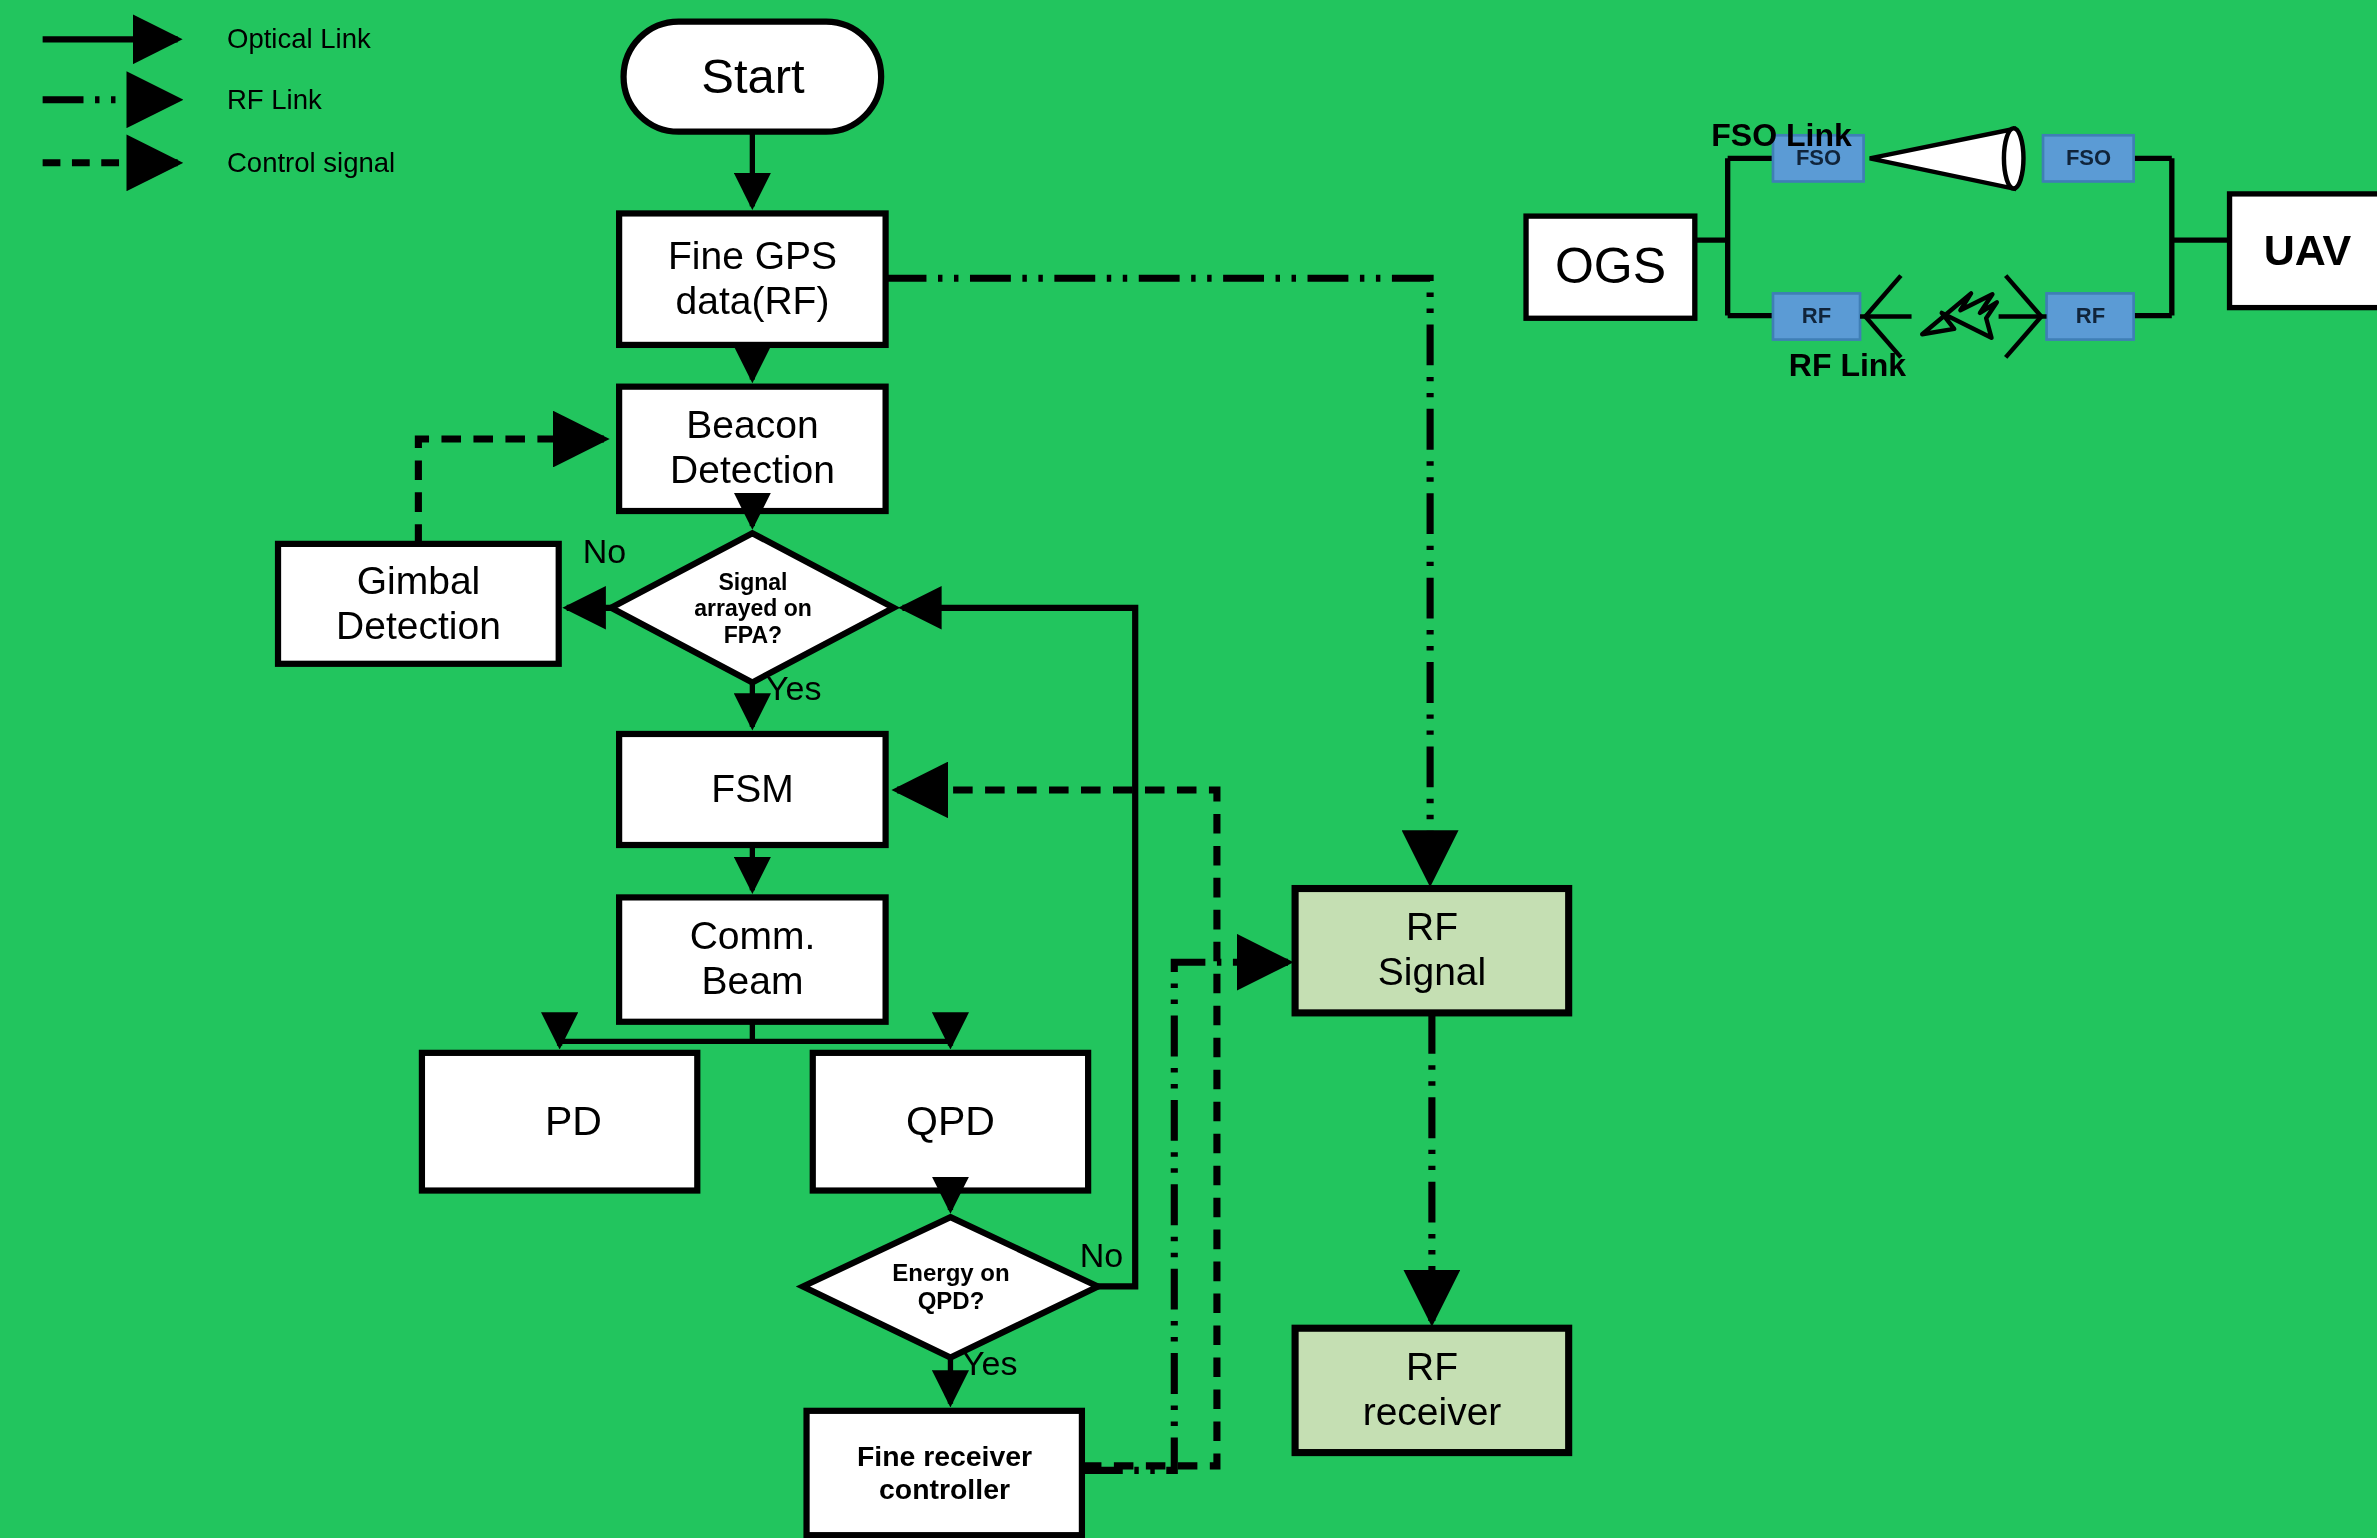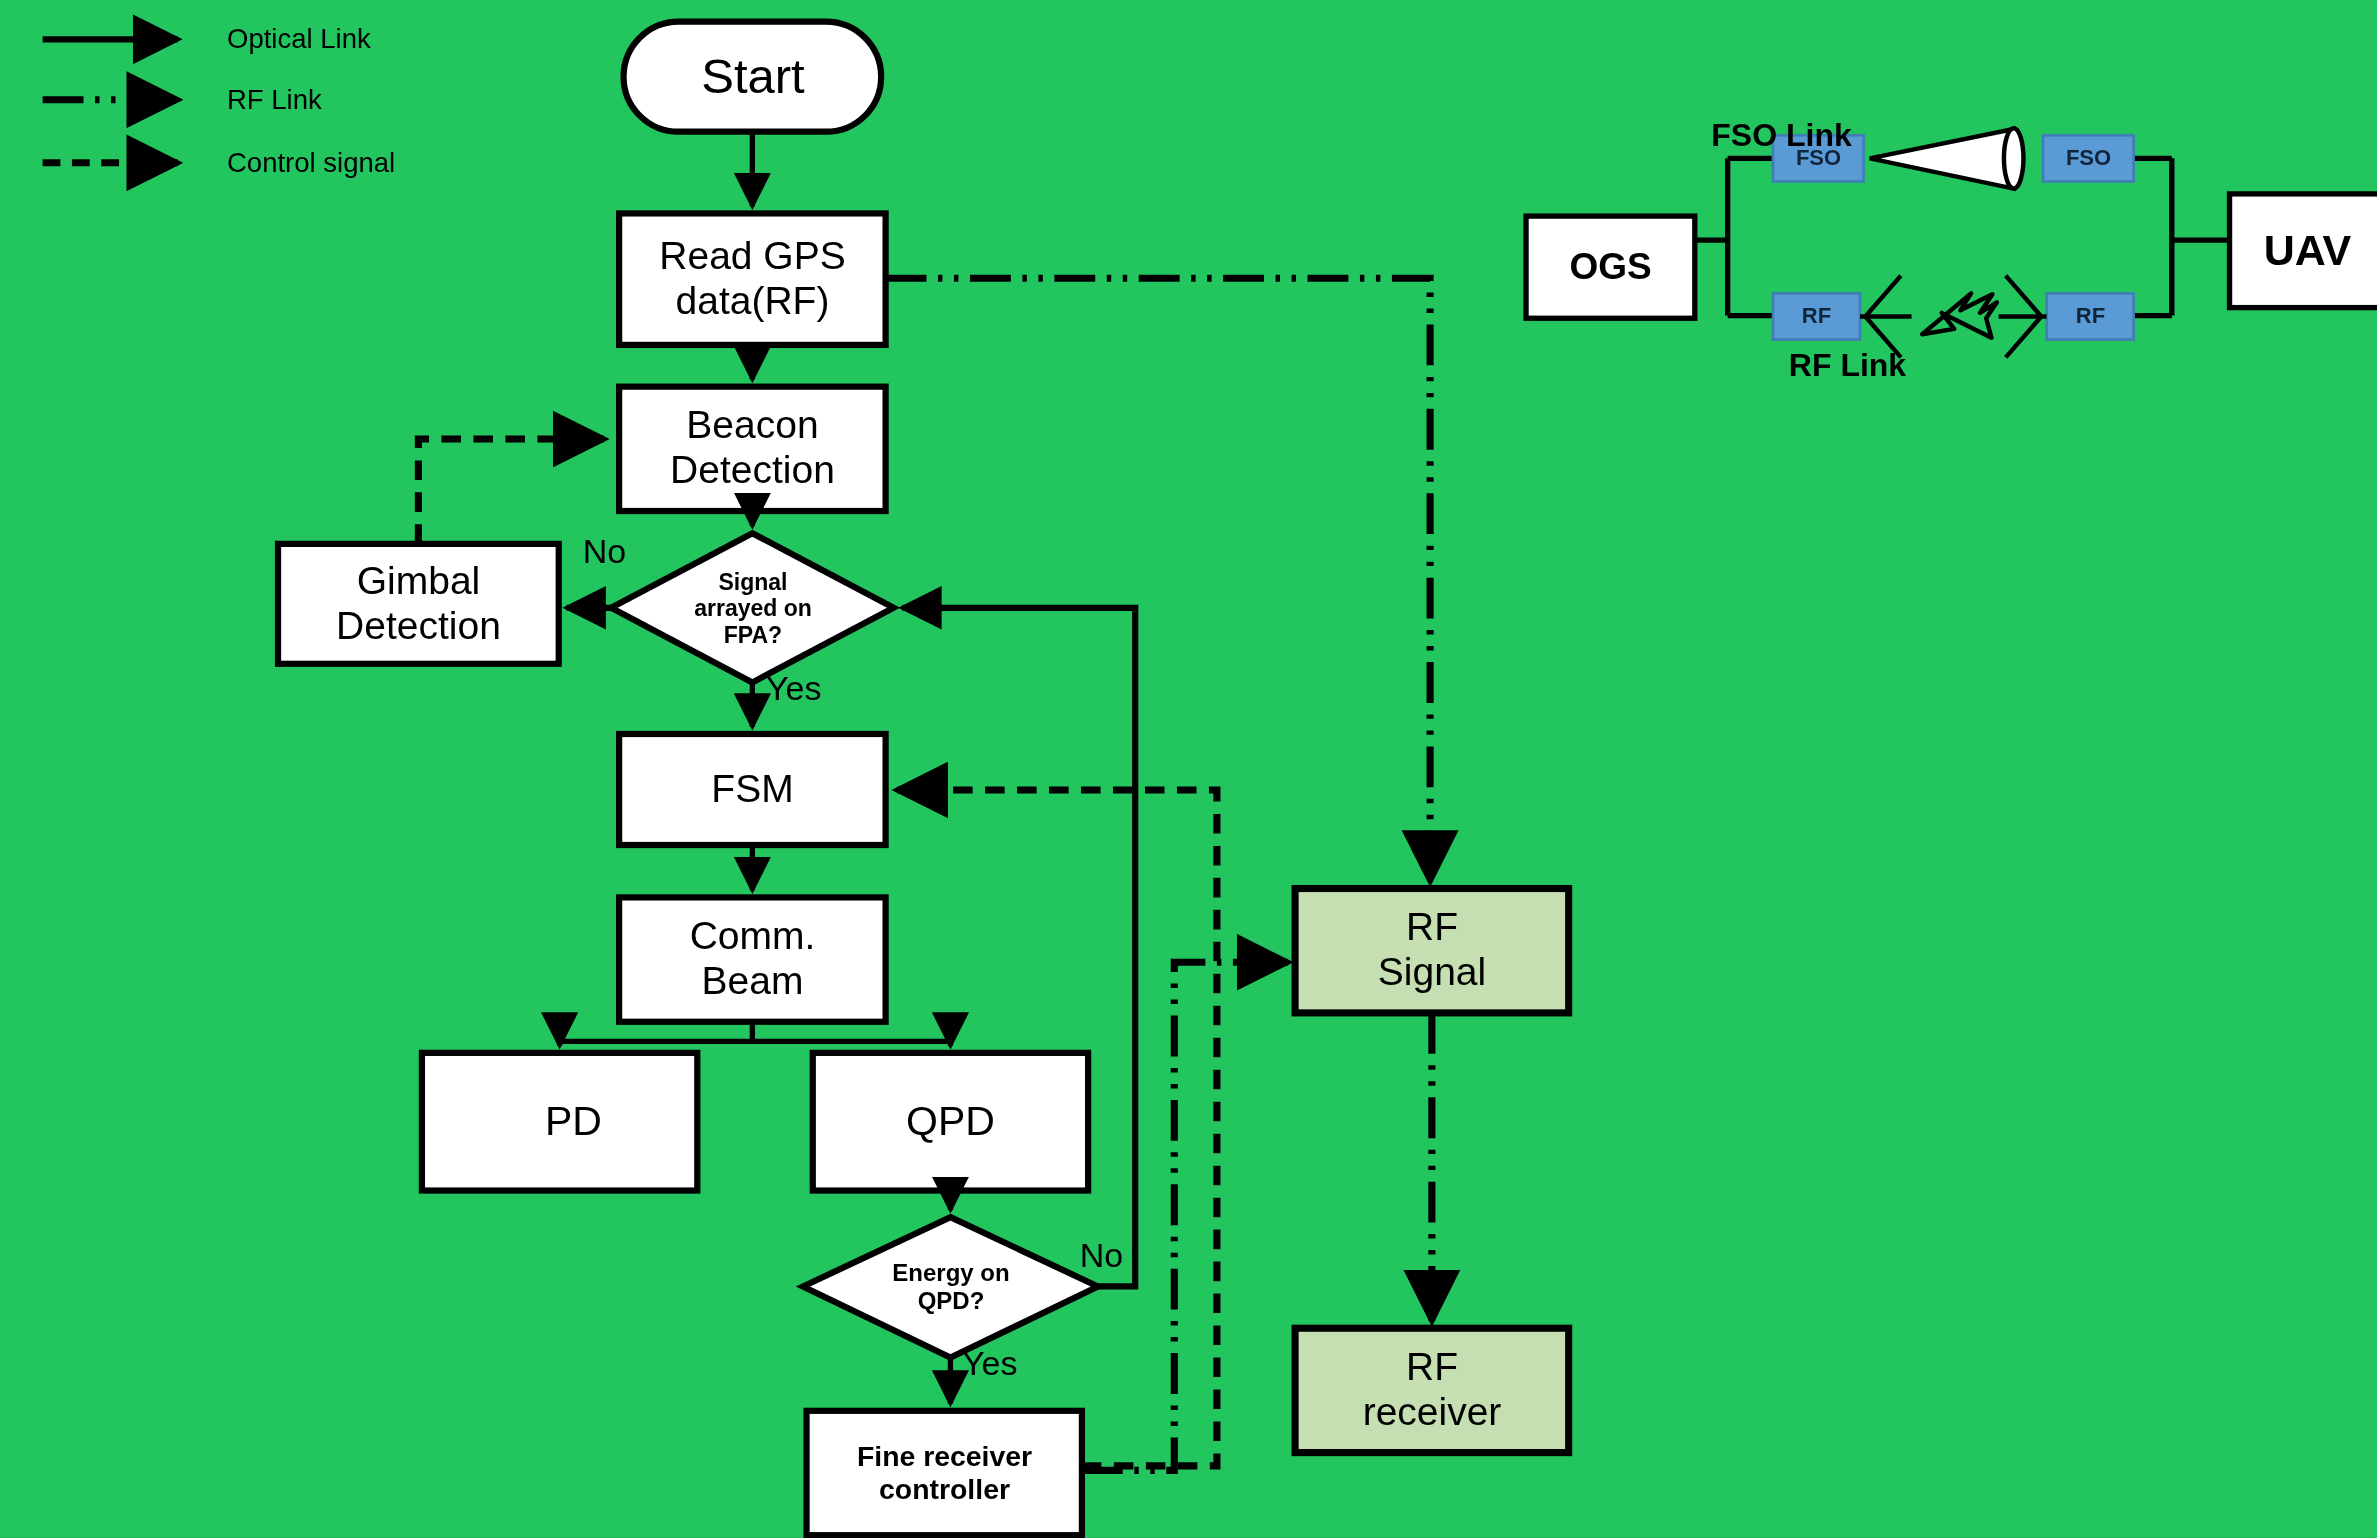--- a/index.html
+++ b/index.html
@@ -131,21 +131,21 @@
       <path d="M2164,376 L2219,330 L2207,349 L2243,331 L2229,352 L2248,340 L2236,358 L2242,380 L2186,352 L2200,370 Z" fill="none" stroke="#000" stroke-width="5" stroke-linejoin="round"></path>
     </g>
   </svg>
 
   <div class="nodeLabel" style="left:227px;top:19.5px;width:355px;height:39px;justify-content:flex-start;font-size:27.5px;">Optical Link</div>
   <div class="nodeLabel" style="left:227px;top:80px;width:355px;height:39px;justify-content:flex-start;font-size:27.5px;">RF Link</div>
   <div class="nodeLabel" style="left:227px;top:143px;width:355px;height:39px;justify-content:flex-start;font-size:27.5px;">Control signal</div>
 
   <div class="nodeLabel" style="left:624px;top:21.3px;width:258px;height:110px;font-size:49px;">Start</div>
 
-  <div class="nodeLabel" style="left:619px;top:213px;width:267px;height:131px;font-size:39px;">Read GPS
+  <div class="nodeLabel" style="left:619px;top:213px;width:267px;height:131px;font-size:39px;">Fine GPS
 data(RF)</div>
 
   <div class="nodeLabel" style="left:619px;top:386px;width:267px;height:124px;font-size:39px;">Beacon
 Detection</div>
 
   <div class="nodeLabel" style="left:278px;top:544px;width:281px;height:120px;font-size:39px;">Gimbal
 Detection</div>
 
   <div class="nodeLabel" style="left:633px;top:544px;width:240px;height:129px;font-size:23px;font-weight:bold;">Signal
 arrayed on
@@ -173,21 +173,21 @@
 receiver</div>
 
   <div class="nodeLabel" style="left:569px;top:531px;width:71px;height:41px;font-size:34px;">No</div>
   <div class="nodeLabel" style="left:766px;top:668px;width:98px;height:41px;font-size:34px;justify-content:flex-start;">Yes</div>
   <div class="nodeLabel" style="left:1066px;top:1235px;width:71px;height:41px;font-size:34px;">No</div>
   <div class="nodeLabel" style="left:962px;top:1343px;width:98px;height:41px;font-size:34px;justify-content:flex-start;">Yes</div>
 
   <div class="nodeLabel" style="left:1666px;top:82px;width:231px;height:39px;font-size:32px;font-weight:bold;margin-top:34px;">FSO Link</div>
   <div class="nodeLabel" style="left:1741px;top:346px;width:213px;height:39px;font-size:32px;font-weight:bold;">RF Link</div>
 
-  <div class="nodeLabel" style="left:1526px;top:216px;width:169px;height:102px;font-size:37px;font-weight:bold;">OGS</div>
+  <div class="nodeLabel" style="left:1526px;top:216px;width:169px;height:102px;font-size:50px;font-weight:normal;">OGS</div>
   <div class="nodeLabel" style="left:2230px;top:194px;width:155px;height:114px;font-size:43px;font-weight:bold;">UAV</div>
 
   <div class="nodeLabel" style="left:1773px;top:135px;width:91px;height:46px;font-size:22px;font-weight:bold;color:#10243a;">FSO</div>
   <div class="nodeLabel" style="left:2043px;top:135px;width:91px;height:46px;font-size:22px;font-weight:bold;color:#10243a;">FSO</div>
   <div class="nodeLabel" style="left:1773px;top:293px;width:87px;height:46px;font-size:22px;font-weight:bold;color:#10243a;">RF</div>
   <div class="nodeLabel" style="left:2047px;top:293px;width:87px;height:46px;font-size:22px;font-weight:bold;color:#10243a;">RF</div>
 
 </div>
 
 

